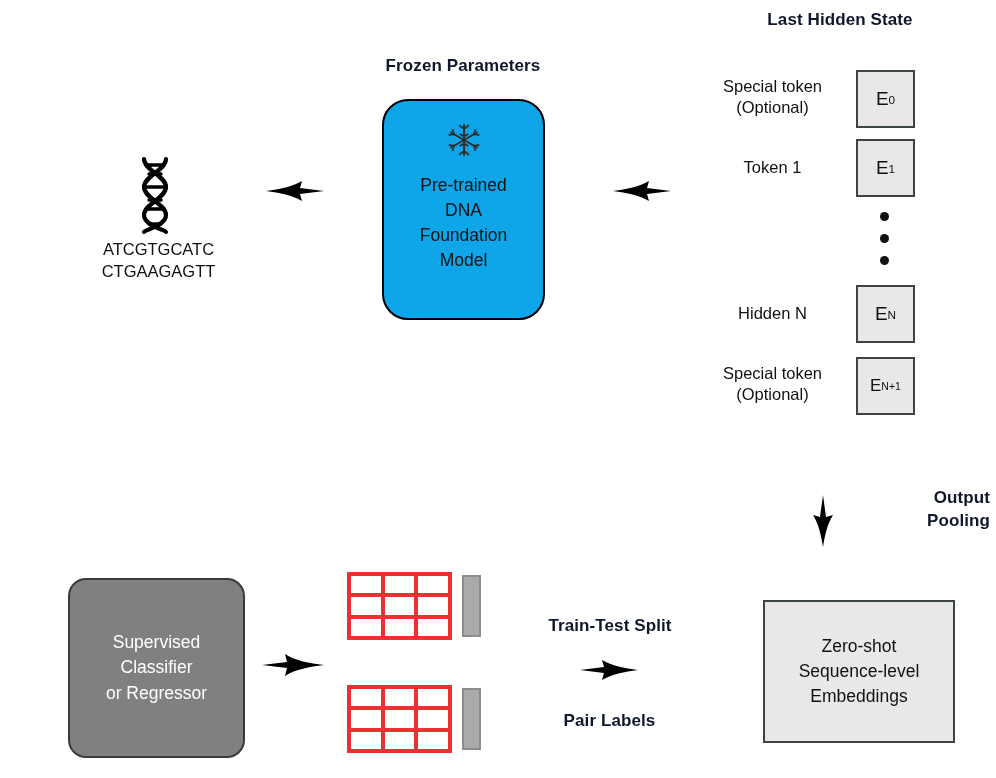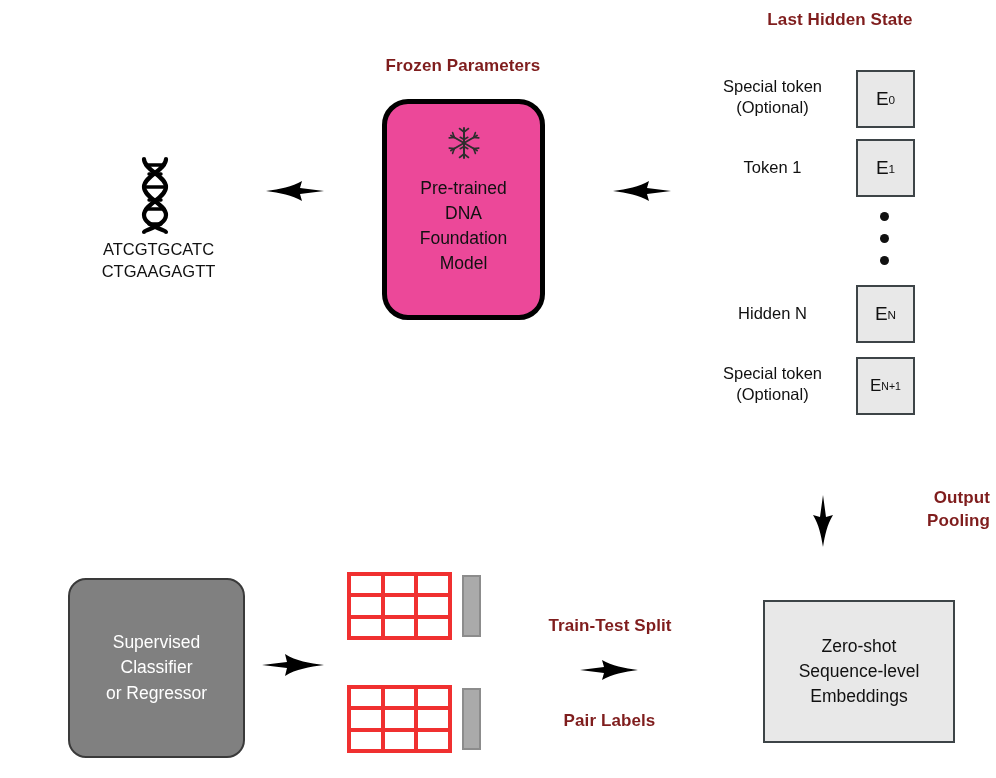--- a/index.html
+++ b/index.html
@@ -17,36 +17,36 @@
     height: 778px;
     background: #ffffff;
     overflow: hidden;
   }
   .abs { position: absolute; }
 
   .hdr {
     font-weight: bold;
     font-size: 17px;
     letter-spacing: 0.1px;
-    color: #7f1d1d;
+    color: #0f172a;
     white-space: nowrap;
     text-align: center;
   }
   .plain {
     font-size: 16.5px;
     color: #111;
     white-space: nowrap;
     text-align: center;
     line-height: 1.28;
   }
 
   
   .model-box {
-    background: #ec4899;
-    border: 5px solid #000000;
+    background: #0ea5e9;
+    border: 2px solid #000000;
     border-radius: 26px;
     box-sizing: border-box;
     display: flex;
     flex-direction: column;
     align-items: center;
     justify-content: flex-start;
   }
   .model-label {
     font-size: 17.5px;
     line-height: 1.42;

